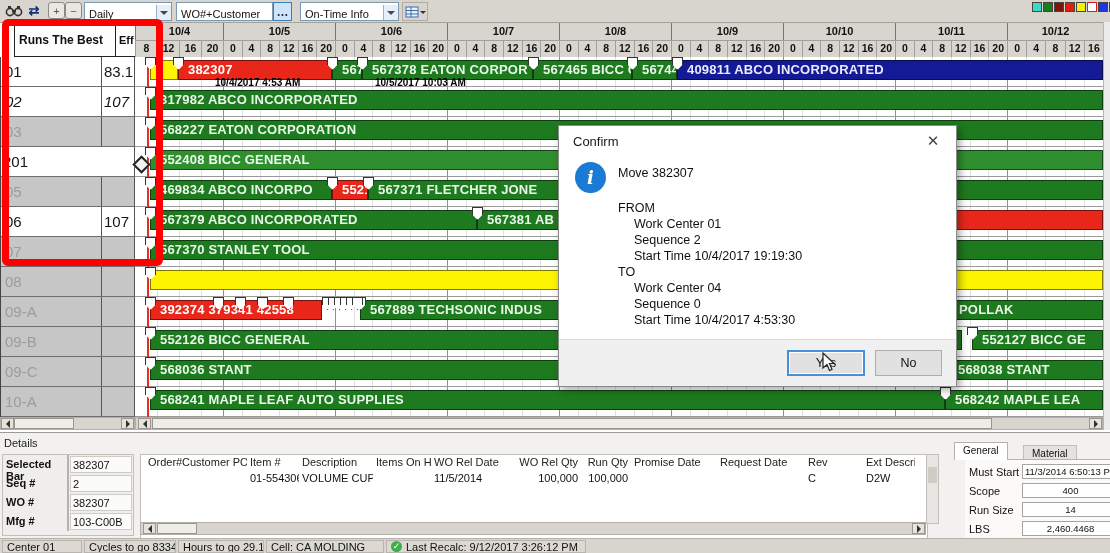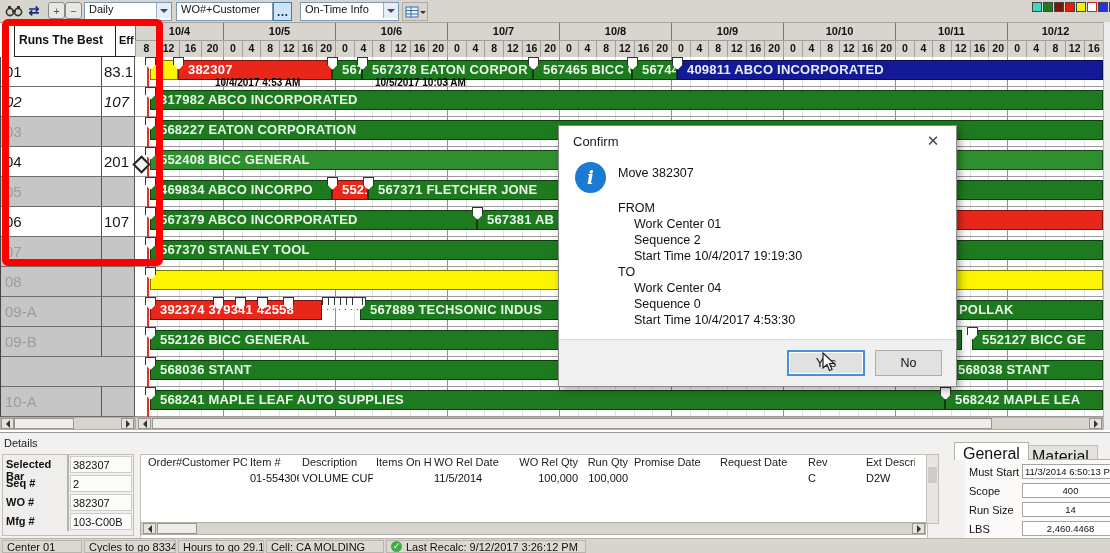--- a/index.html
+++ b/index.html
@@ -4,21 +4,21 @@
 <style>
   html,body{margin:0;padding:0;background:#888;}
   #app{position:relative;width:1110px;height:553px;background:#fff;overflow:hidden;
        font-family:"Liberation Sans",sans-serif;font-size:12px;color:#111;}
   
   .toolbar{position:absolute;left:0;top:0;width:1110px;height:22px;background:#d8d5ce;border-bottom:1px solid #a6a29a;}
   .tbtn{position:absolute;top:2px;height:17px;display:flex;align-items:center;justify-content:center;color:#223;}
   .binoc svg{display:block}
   .refresh{font-weight:bold;color:#14307c;font-size:13px;}
   .mag{width:15px;height:15px;border:1px solid #8a8a8a;border-radius:3px;background:#e9e7e2;font-size:11px;color:#555;}
-  .combo{position:absolute;top:2px;height:17px;background:#fff;border:1px solid #7a99b5;display:flex;align-items:flex-start;font-size:11px;}
+  .combo{position:absolute;top:2px;height:17px;background:#fff;border:1px solid #7a99b5;display:flex;align-items:flex-end;font-size:11px;}
   .combo .cv{flex:1;padding-left:4px;white-space:nowrap;overflow:hidden;}
   .caret{width:14px;height:15px;background:#e7eef5;border-left:1px solid #9ab0c6;display:flex;align-items:center;justify-content:center;}
   .caret:after{content:"";border:4px solid transparent;border-top-color:#446;margin-top:4px;}
   .dots-btn{position:absolute;top:2px;height:17px;width:17px;background:#cfe4fa;border:1px solid #3c7fb1;display:flex;align-items:center;justify-content:center;font-weight:bold;color:#234;}
   .grid-btn{position:absolute;top:2px;height:17px;width:24px;background:#d8d5ce;border:1px solid #b0aca4;display:flex;align-items:center;}
   .legend{position:absolute;top:2px;left:1032px;display:flex;gap:1px;}
   .lsq{width:8px;height:8px;border:1px solid #444;}
   
   .lp-head{position:absolute;left:14px;top:22px;width:135px;height:35px;background:#fdfdfd;border:1px solid #222;box-sizing:border-box;display:flex;}
   .lp-head .c1{width:96px;border-right:1px solid #222;display:flex;align-items:center;padding-left:4px;font-weight:bold;font-size:12px;}
@@ -77,21 +77,21 @@
   .fld .fl{width:66px;padding:3px 16px 0 3px;box-sizing:border-box;font-size:11px;border-right:2px solid #b5b2ac;font-weight:bold;}
   .fld .fv{flex:1;background:#fbfbfa;border:1px solid #cfccc6;margin:1px;padding:2px 0 0 2px;font-size:11px;box-sizing:border-box;}
   .tbl{position:absolute;left:140px;top:21px;width:786px;height:92px;background:#fff;border:1px solid #c2bfb9;overflow:hidden;}
   .th,.td{position:absolute;top:0;height:15px;font-size:11px;white-space:nowrap;overflow:hidden;box-sizing:border-box;padding:1px 3px 0 3px;}
   .th{font-weight:normal;color:#222;}
   .td{top:16px;}
   .tvscroll{position:absolute;left:926px;top:21px;width:13px;height:70px;background:#e8e6e2;border:1px solid #c2bfb9;box-sizing:border-box;}
   .tvthumb{position:absolute;left:1px;top:12px;width:9px;height:16px;background:#cfccc6;}
   
   .side{position:absolute;left:950px;top:440px;width:160px;height:98px;}
-  .tab{position:absolute;top:2px;height:18px;padding:2px 8px 0 8px;font-size:16px;box-sizing:border-box;}
+  .tab{position:absolute;top:2px;height:18px;padding:2px 8px 0 8px;font-size:10px;box-sizing:border-box;}
   .tab.on{background:#fff;border:1px solid #b5b2ac;border-bottom:none;z-index:2;}
   .tab.off{background:#e4e2de;border:1px solid #c2bfb9;top:5px;height:15px;}
   .side-body{position:absolute;left:15px;top:19px;width:160px;height:79px;background:#fbfaf9;border-top:1px solid #b5b2ac;}
   .sfld{position:absolute;left:0;width:160px;height:19px;}
   .sfld .sl{position:absolute;left:4px;top:3px;font-size:11px;}
   .sfld .sv{position:absolute;left:57px;top:1px;width:97px;height:15px;background:#fff;border:1px solid #a8a4a0;
             font-size:9.5px;padding:1px 2px 0 2px;box-sizing:border-box;white-space:nowrap;overflow:hidden;}
   .sv.right{text-align:center;}
   
   .status{position:absolute;left:0;top:538px;width:1110px;height:15px;background:#d8d5ce;border-top:1px solid #b5b2ac;display:flex;align-items:center;}
@@ -161,21 +161,20 @@
       </div>
       <div class="lrow on" style="top: 30px; font-style: italic;">
         <div class="id">02</div>
         <div class="eff">107</div>
       </div>
       <div class="lrow off" style="top: 60px;">
         <div class="id">03</div>
         <div class="eff"></div>
       </div>
       <div class="lrow on" style="top: 90px;">
-        <div class="id">04</div>
         <div class="eff">201</div>
       </div>
       <div class="lrow off" style="top: 120px;">
         <div class="id">05</div>
         <div class="eff"></div>
       </div>
       <div class="lrow on" style="top: 150px;">
         <div class="id">06</div>
         <div class="eff">107</div>
       </div>
@@ -189,20 +188,21 @@
       </div>
       <div class="lrow off" style="top: 240px;">
         <div class="id">09-A</div>
         <div class="eff"></div>
       </div>
       <div class="lrow off" style="top: 270px;">
         <div class="id">09-B</div>
         <div class="eff"></div>
       </div>
       <div class="lrow off" style="top: 300px;">
+        <div class="id">09-C</div>
         <div class="eff"></div>
       </div>
       <div class="lrow off" style="top: 330px;">
         <div class="id">10-A</div>
         <div class="eff"></div>
       </div>
     </div>
   <div class="hscroll" style="left:0;top:417px;width:135px;">
     <span class="sbtn" style="left:0;">
         <span class="tri-l"></span>

